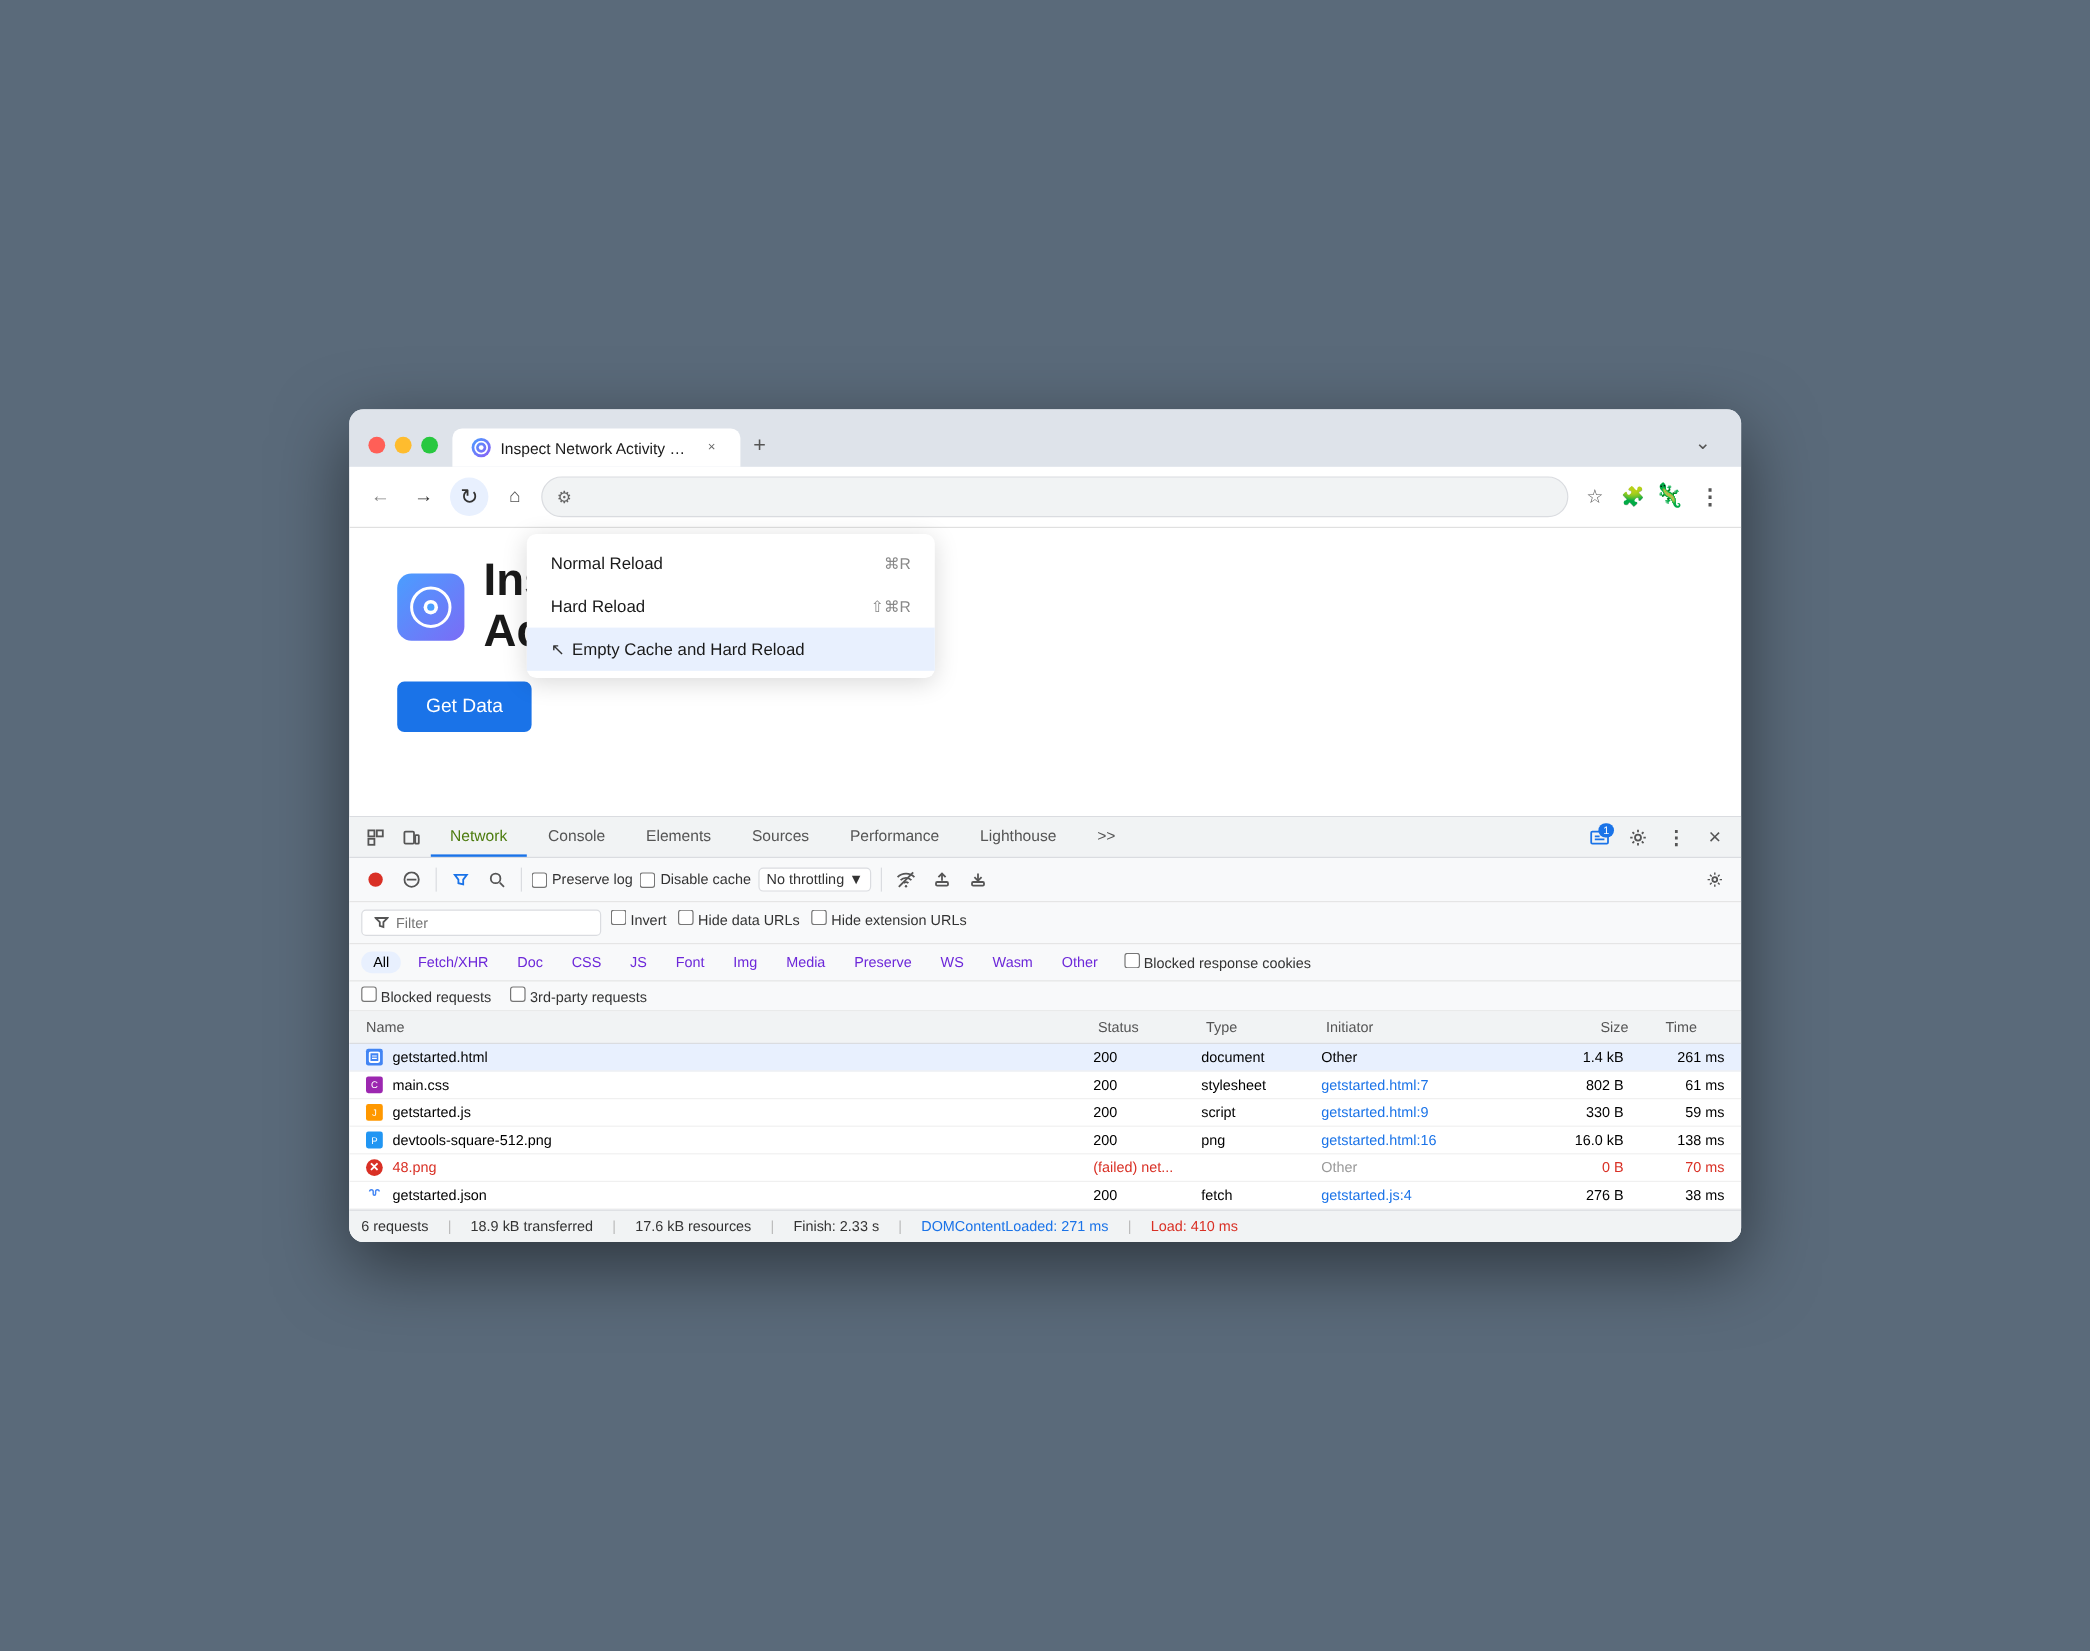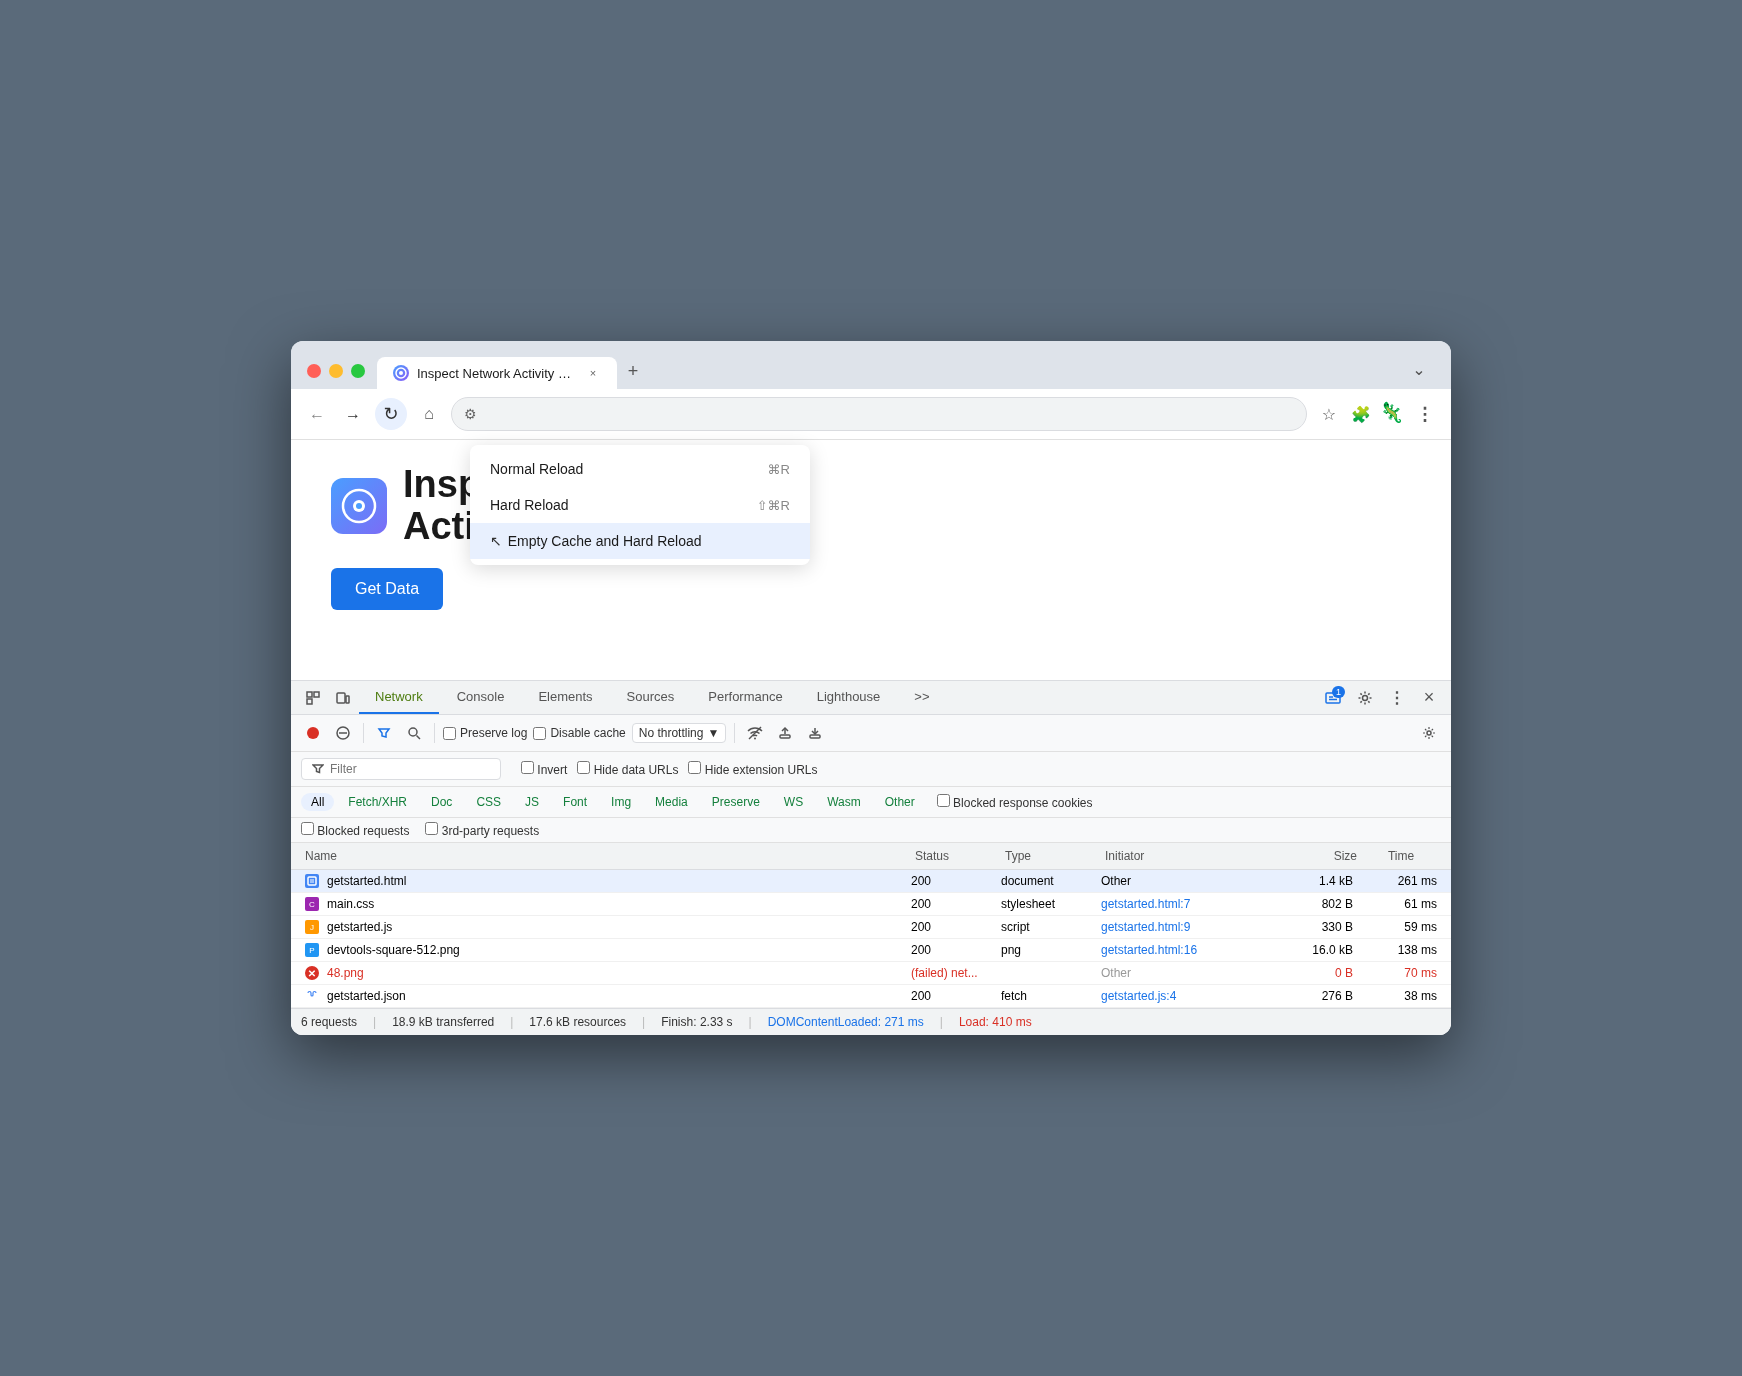--- a/index.html
+++ b/index.html
@@ -204,21 +204,20 @@
     .reload-dropdown {
       position: absolute;
       top: 56px;
       left: 148px;
       background: white;
       border-radius: 8px;
       box-shadow: 0 4px 20px rgba(0,0,0,0.15);
       z-index: 100;
       min-width: 340px;
       padding: 6px 0;
-      margin-left: 31px;
     }
     .reload-menu-item {
       display: flex;
       align-items: center;
       justify-content: space-between;
       padding: 10px 20px;
       font-size: 14px;
       color: #1a1a1a;
       cursor: pointer;
     }
@@ -364,22 +363,22 @@
       color: #333;
       border: 1px solid #dadce0;
       border-radius: 4px;
       padding: 2px 6px;
       background: white;
       cursor: pointer;
     }
     
     .filter-bar {
       display: flex;
-      align-items: center;
-      gap: 20px;
+      align-items: flex-start;
+      gap: 8px;
       padding: 6px 10px;
       background: #f8f9fa;
       border-bottom: 1px solid #e0e0e0;
     }
     .filter-input {
       display: flex;
       align-items: center;
       gap: 6px;
       background: white;
       border: 1px solid #dadce0;
@@ -410,21 +409,21 @@
       padding: 6px 10px;
       background: #f8f9fa;
       border-bottom: 1px solid #e0e0e0;
       flex-wrap: wrap;
     }
     .type-btn {
       padding: 2px 10px;
       font-size: 12px;
       border-radius: 12px;
       cursor: pointer;
-      color: #15803d;
+      color: #6d28d9;
       border: none;
       background: transparent;
     }
     .type-btn.active {
       background: #e8f0fe;
       color: #000000;
     }
     .blocked-cookies-row {
       display: flex;
       align-items: center;

